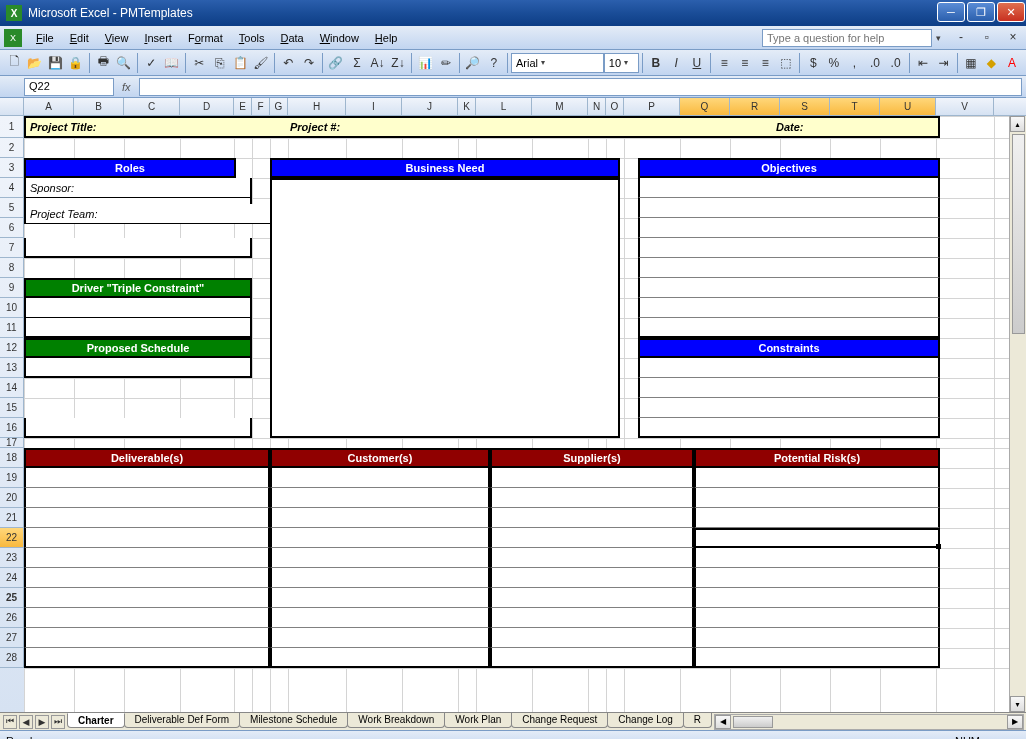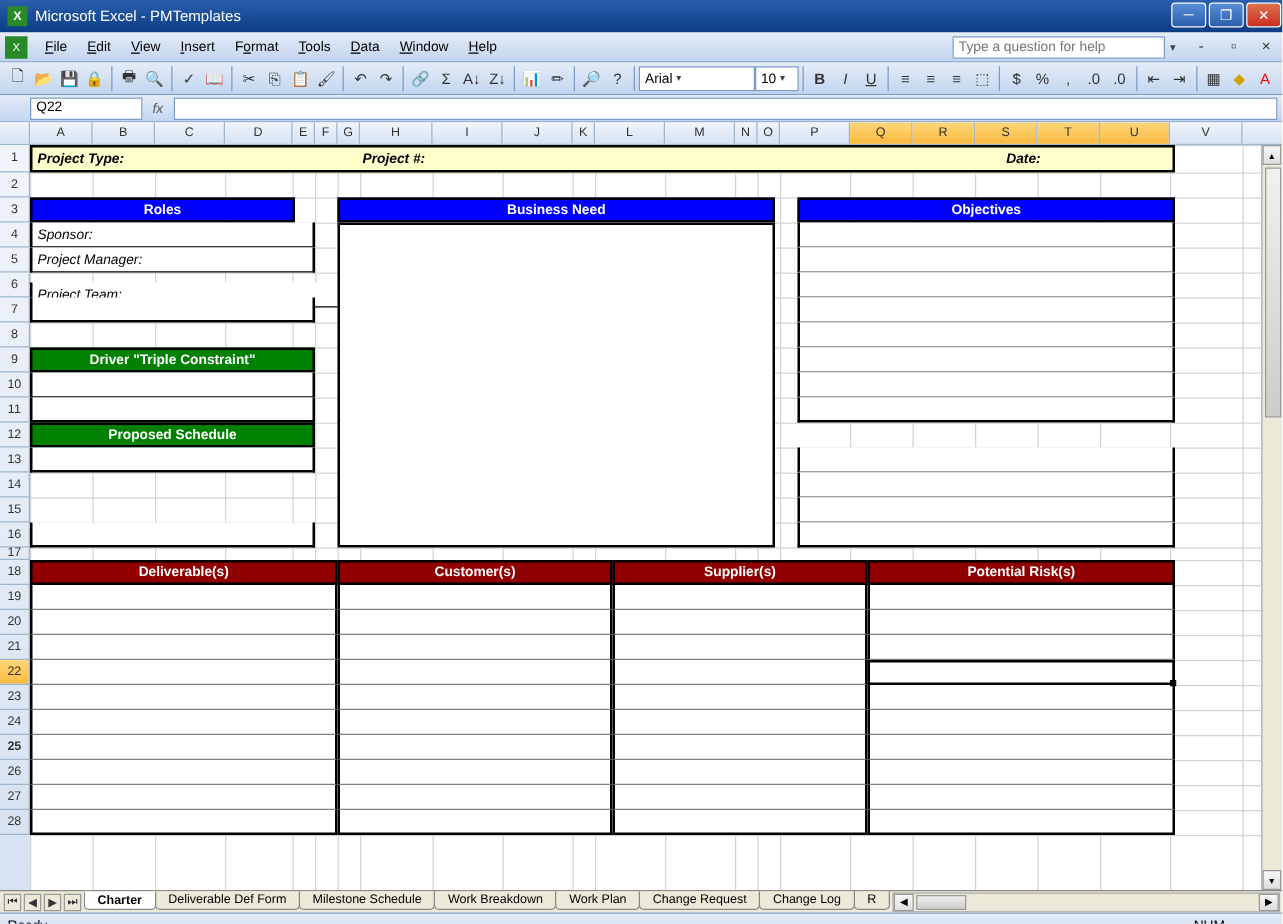--- a/index.html
+++ b/index.html
@@ -299,35 +299,35 @@
           <div class="gl-h" style="top: 432px;"></div>
           <div class="gl-h" style="top: 452px;"></div>
           <div class="gl-h" style="top: 472px;"></div>
           <div class="gl-h" style="top: 492px;"></div>
           <div class="gl-h" style="top: 512px;"></div>
           <div class="gl-h" style="top: 532px;"></div>
           <div class="gl-h" style="top: 552px;"></div>
         </div>
 
       <div class="cell-box header-row" style="left:0px; top:0px; width:916px;">
-        <span style="padding-left:4px;">Project Type:</span>
+        <span style="padding-left:4px;">Project Title:</span>
         <span style="position:absolute; left:264px;">Project #:</span>
-        <span style="position:absolute; left:779px;">Date:</span>
+        <span style="position:absolute; left:750px;">Date:</span>
       </div>
 
       <div class="cell-box section-blue" style="left:0px; top:42px; width:212px;">
           <span>Roles</span>
         </div>
       <div class="cell-box content-cell" style="left:0px; top:62px; width:228px;">
           <span>Sponsor:</span>
         </div>
       <div class="cell-box content-cell" style="left:0px; top:82px; width:228px;">
           <span>Project Manager:</span>
         </div>
-      <div class="cell-box content-cell" style="left:0px; top:110px; width:252px;text-align:center;">
+      <div class="cell-box content-cell" style="left:0px; top:88px; width:252px;text-align:center;">
           <span>Project Team:</span>
         </div>
       <div class="cell-box content-cell last" style="left:0px; top:122px; width:228px;"></div>
 
       <div class="cell-box section-green" style="left:0px; top:162px; width:228px;">
           <span>Driver "Triple Constraint"</span>
         </div>
       <div class="cell-box content-cell" style="left:0px; top:182px; width:228px;"></div>
       <div class="cell-box content-cell last" style="left:0px; top:202px; width:228px;"></div>
 
@@ -348,20 +348,23 @@
         </div>
       <div class="cell-box thin-row" style="left:614px; top:62px; width:302px;"></div>
       <div class="cell-box thin-row" style="left:614px; top:82px; width:302px;"></div>
       <div class="cell-box thin-row" style="left:614px; top:102px; width:302px;"></div>
       <div class="cell-box thin-row" style="left:614px; top:122px; width:302px;"></div>
       <div class="cell-box thin-row" style="left:614px; top:142px; width:302px;"></div>
       <div class="cell-box thin-row" style="left:614px; top:162px; width:302px;"></div>
       <div class="cell-box thin-row" style="left:614px; top:182px; width:302px;"></div>
       <div class="cell-box thin-row" style="left:614px; top:202px; width:302px; border-bottom:2px solid #000;"></div>
 
+      <div class="cell-box section-blue" style="left:614px; top:222px; width:302px;">
+          <span>Constraints</span>
+        </div>
       <div class="cell-box thin-row" style="left:614px; top:242px; width:302px;"></div>
       <div class="cell-box thin-row" style="left:614px; top:262px; width:302px;"></div>
       <div class="cell-box thin-row" style="left:614px; top:282px; width:302px;"></div>
       <div class="cell-box thin-row" style="left:614px; top:302px; width:302px; border-bottom:2px solid #000;"></div>
 
       <div class="cell-box section-red" style="left:0px; top:332px; width:246px;align-items:center;">
           <span>Deliverable(s)</span>
         </div>
       <div class="cell-box section-red" style="left:246px; top:332px; width:220px;">
           <span>Customer(s)</span>

